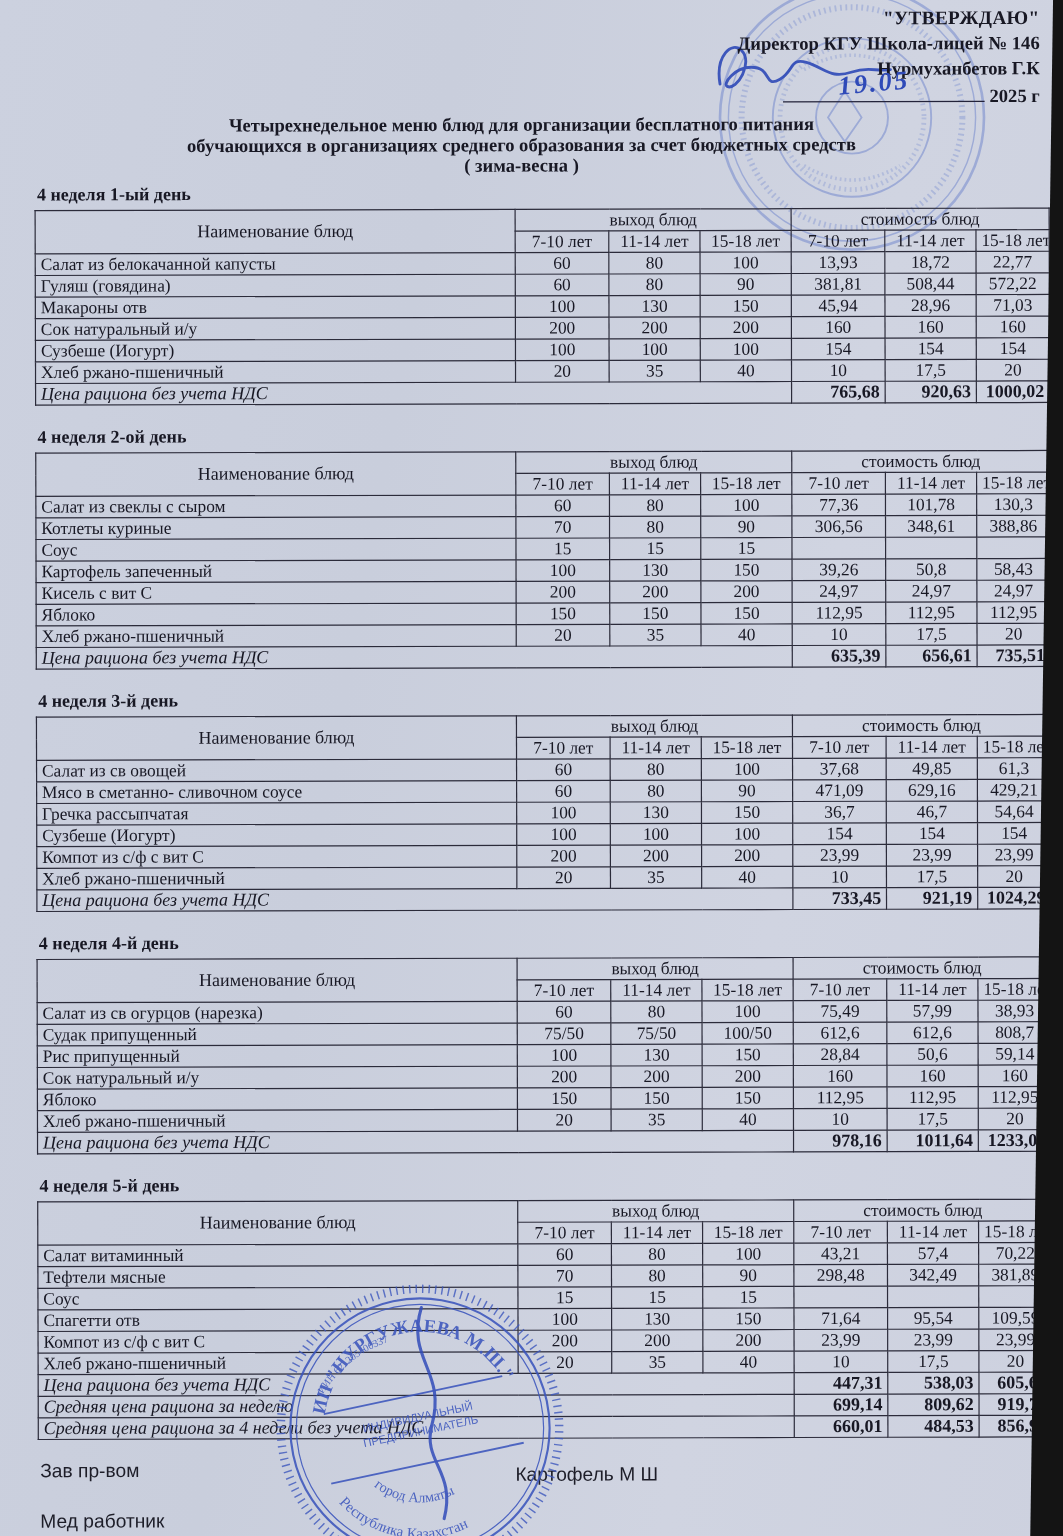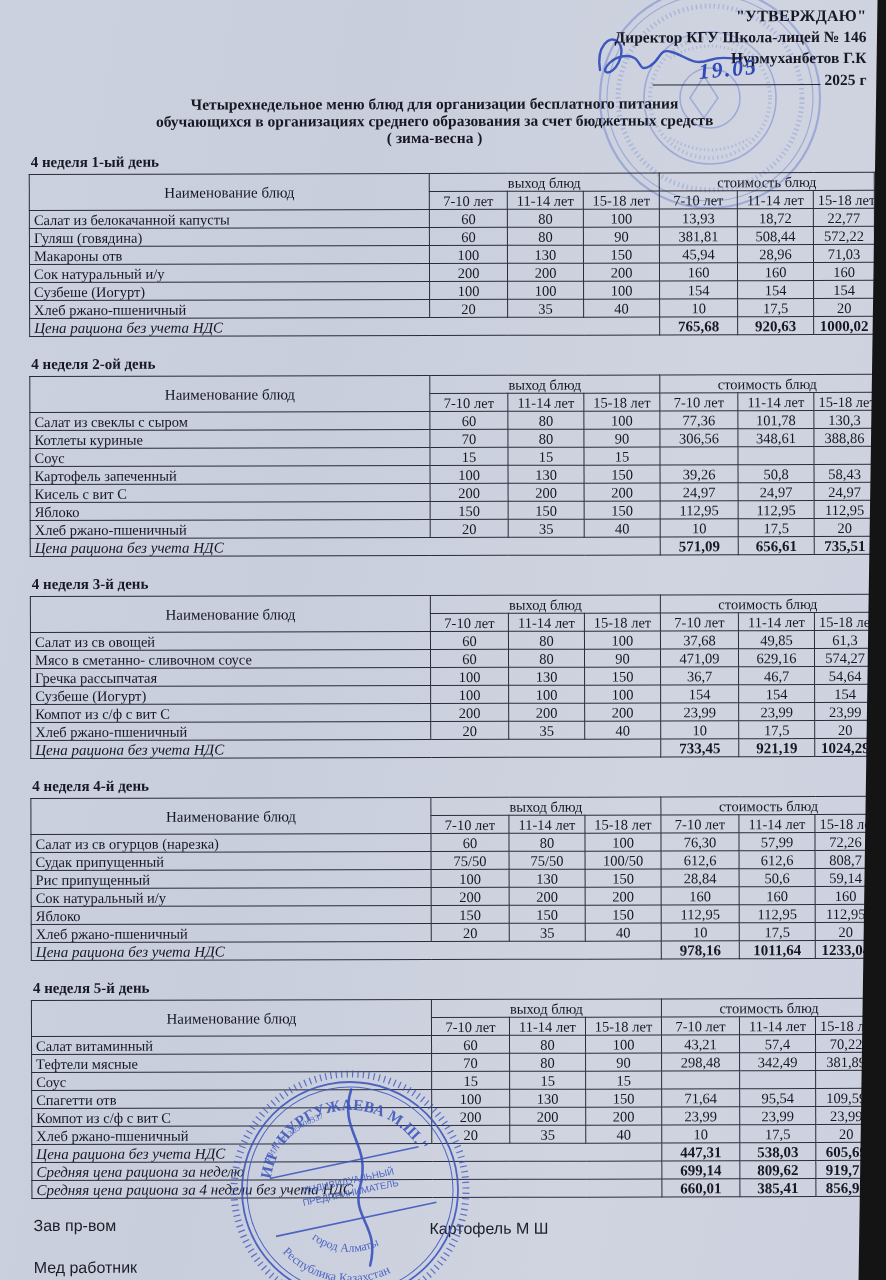--- a/index.html
+++ b/index.html
@@ -27,21 +27,21 @@
   .day-section{margin-top:19px;}
   .day-section.first{margin-top:7px;}
   .day-label{font-weight:bold;font-size:15px;margin:0 0 3px 2px;}
   table.menu-table{border-collapse:collapse;table-layout:fixed;width:845px;background:transparent;}
   table.menu-table td{border:1.5px solid #2b2b3a;font-size:14.5px;padding:0 4px;height:17px;
         line-height:16px;white-space:nowrap;overflow:hidden;}
   table.menu-table .hname{text-align:center;font-size:15px;}
   table.menu-table .hc{text-align:center;}
   table.menu-table .nm{text-align:left;}
   table.menu-table .fl{font-style:italic;font-size:15px;}
-  table.menu-table .tot{font-weight:bold;text-align:center;font-size:15px;}
+  table.menu-table .tot{font-weight:bold;text-align:right;font-size:15px;}
 
   
   .sign-block{position:relative;margin-top:14px;height:90px;
         font-family:"Liberation Sans","DejaVu Sans",sans-serif;font-size:16px;color:#1d1d28;}
   .sign-pos1{position:absolute;left:2px;top:4px;}
   .sign-pos2{position:absolute;left:2px;top:46px;}
   .sign-name{position:absolute;left:398px;top:8px;}
 
   
   .stamp{position:absolute;pointer-events:none;}
@@ -264,21 +264,21 @@
               <td class="nm">Хлеб ржано-пшеничный</td>
               <td class="hc">20</td>
               <td class="hc">35</td>
               <td class="hc">40</td>
               <td class="hc">10</td>
               <td class="hc">17,5</td>
               <td class="hc">20</td>
             </tr>
             <tr>
               <td colspan="4" class="fl">Цена рациона без учета НДС</td>
-              <td class="tot">571,09</td>
+              <td class="tot">635,39</td>
               <td class="tot">656,61</td>
               <td class="tot">735,51</td>
             </tr>
           </tbody>
         </table>
     </div>
 
     <div class="day-section">
       <div class="day-label">4 неделя 3-й день</div>
       <table class="menu-table">
@@ -314,21 +314,21 @@
               <td class="hc">49,85</td>
               <td class="hc">61,3</td>
             </tr>
             <tr>
               <td class="nm">Мясо в сметанно- сливочном соусе</td>
               <td class="hc">60</td>
               <td class="hc">80</td>
               <td class="hc">90</td>
               <td class="hc">471,09</td>
               <td class="hc">629,16</td>
-              <td class="hc">574,27</td>
+              <td class="hc">429,21</td>
             </tr>
             <tr>
               <td class="nm">Гречка рассыпчатая</td>
               <td class="hc">100</td>
               <td class="hc">130</td>
               <td class="hc">150</td>
               <td class="hc">36,7</td>
               <td class="hc">46,7</td>
               <td class="hc">54,64</td>
             </tr>
@@ -393,23 +393,23 @@
               <td class="hc">15-18 лет</td>
               <td class="hc">7-10 лет</td>
               <td class="hc">11-14 лет</td>
               <td class="hc">15-18 лет</td>
             </tr>
             <tr>
               <td class="nm">Салат из св огурцов (нарезка)</td>
               <td class="hc">60</td>
               <td class="hc">80</td>
               <td class="hc">100</td>
-              <td class="hc">76,30</td>
+              <td class="hc">75,49</td>
               <td class="hc">57,99</td>
-              <td class="hc">72,26</td>
+              <td class="hc">38,93</td>
             </tr>
             <tr>
               <td class="nm">Судак припущенный</td>
               <td class="hc">75/50</td>
               <td class="hc">75/50</td>
               <td class="hc">100/50</td>
               <td class="hc">612,6</td>
               <td class="hc">612,6</td>
               <td class="hc">808,7</td>
             </tr>
@@ -547,21 +547,21 @@
             </tr>
             <tr>
               <td colspan="4" class="fl">Средняя цена рациона за неделю</td>
               <td class="tot">699,14</td>
               <td class="tot">809,62</td>
               <td class="tot">919,71</td>
             </tr>
             <tr>
               <td colspan="4" class="fl">Средняя цена рациона за 4 недели без учета НДС</td>
               <td class="tot">660,01</td>
-              <td class="tot">385,41</td>
+              <td class="tot">484,53</td>
               <td class="tot">856,96</td>
             </tr>
           </tbody>
         </table>
     </div>
 
     <div class="sign-block">
       <div class="sign-pos1">Зав пр-вом</div>
       <div class="sign-pos2">Мед работник</div>
       <div class="sign-name">Картофель М Ш</div>

